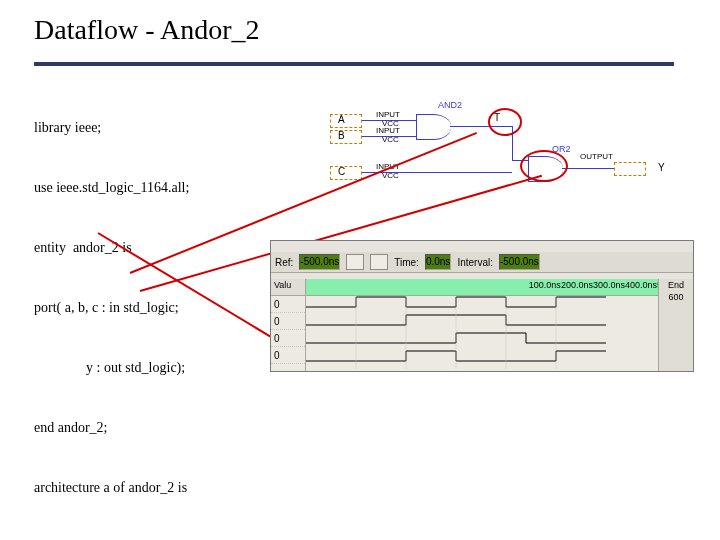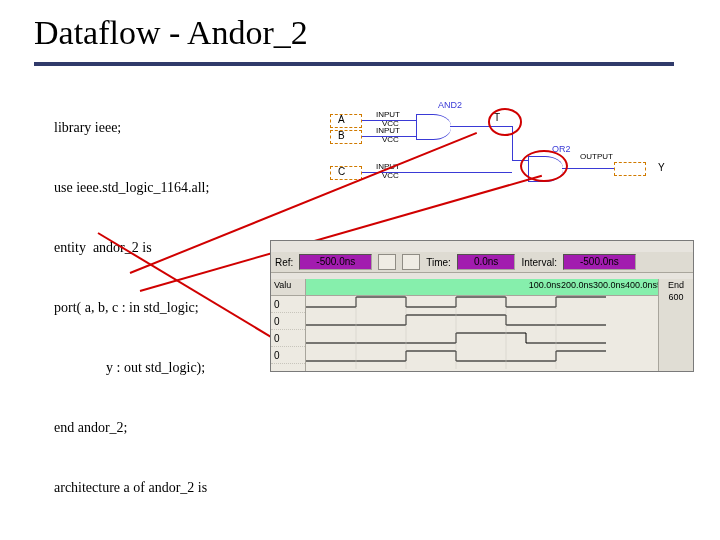--- a/index.html
+++ b/index.html
@@ -14,21 +14,21 @@
   }
   .slide {
     position: relative;
     width: 720px;
     height: 540px;
   }
   .title {
     position: absolute;
     left: 34px;
     top: 14px;
-    font-size: 34px;
+    font-size: 28px;
     font-family: "Times New Roman", serif;
     color: #000;
     text-align: right;
   }
   .title-rule {
     position: absolute;
     left: 34px;
     top: 62px;
     width: 640px;
     height: 0;
@@ -38,21 +38,21 @@
   .code {
     position: absolute;
     left: 34px;
     top: 78px;
     font-family: "Times New Roman", serif;
     font-size: 14px;
     line-height: 20px;
     white-space: pre;
     color: #000;
   }
-  .code div { height: 20px; margin-left: 20px; }
+  .code div { height: 20px; }
   .indent1 { padding-left: 52px; }
 
   
   .schematic {
     position: absolute;
     left: 330px;
     top: 108px;
     width: 360px;
     height: 100px;
     font-family: Arial, sans-serif;
@@ -154,22 +154,22 @@
   }
   .wave-toolbar .btn {
     display: inline-block;
     width: 16px; height: 14px;
     border: 1px solid #8f8c84;
     background: #efece4;
   }
   .wave-toolbar .field {
     display: inline-block;
     border: 1px inset #a8a59c;
-    background: #a21caf;
-    padding: 0 16px;
+    background: #4d7c0f;
+    padding: 0 0;
     height: 14px;
     line-height: 14px;
   }
   .wave-body {
     position: absolute;
     left: 0; top: 38px; right: 0; bottom: 0;
     display: flex;
   }
   .wave-col {
     border-right: 1px solid #a8a59c;

